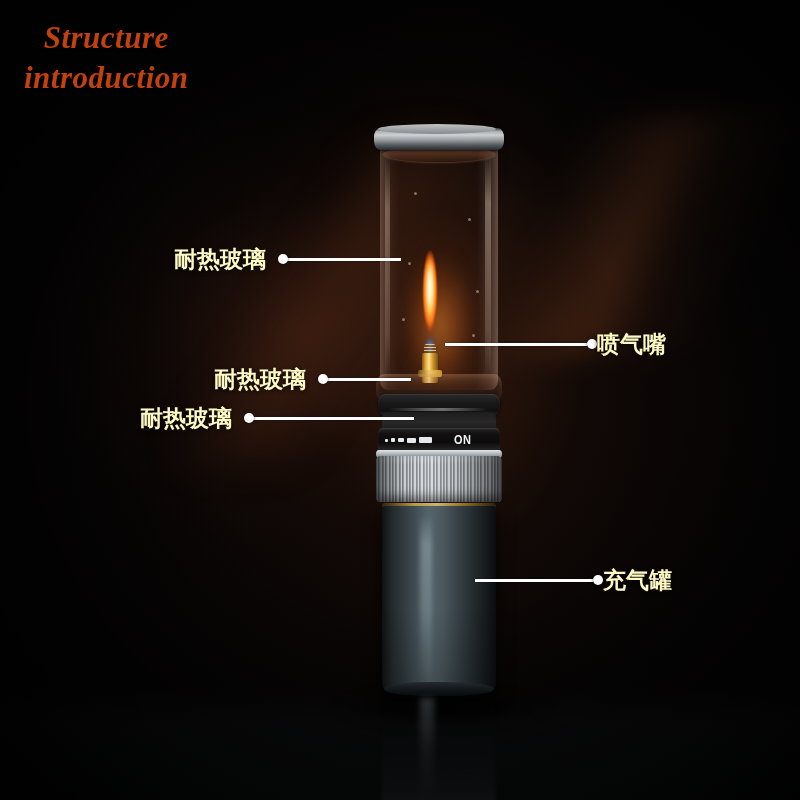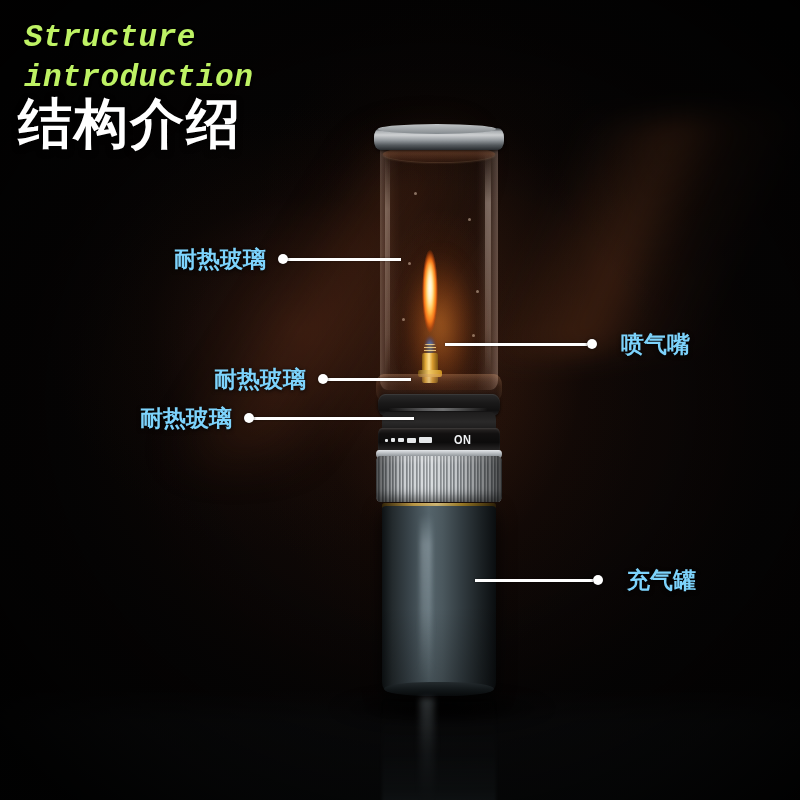--- a/index.html
+++ b/index.html
@@ -62,29 +62,30 @@
     inset: 0;
     background: radial-gradient(ellipse 560px 520px at 430px 400px, rgba(0,0,0,0) 40%, rgba(0,0,0,0.55) 82%, rgba(0,0,0,0.88) 100%);
     pointer-events: none;
   }
 
   
   .title-en {
     position: absolute;
     left: 24px;
     top: 18px;
-    font-family: Liberation Mono, monospace;
+    font-family: Liberation Serif, serif;
     font-style: italic;
     font-weight: 700;
     font-size: 31px;
     line-height: 1.28;
-    color: #bef264;
+    color: #c2410c;
     letter-spacing: 0.5px;
     white-space: pre-line;
     text-shadow: 0 1px 3px rgba(0,0,0,0.8);
+    text-align: center;
   }
   .title-cn {
     position: absolute;
     left: 18px;
     top: 96px;
     font-size: 54px;
     font-weight: 700;
     color: #ffffff;
     letter-spacing: 2px;
     line-height: 1;
@@ -94,42 +95,42 @@
   
   .callout {
     position: absolute;
     height: 0;
   }
   .callout .lbl {
     position: absolute;
     top: -15px;
     font-size: 23px;
     font-weight: 700;
-    color: #7dd3fc;
+    color: #fef9c3;
     white-space: nowrap;
     text-shadow: 0 1px 4px rgba(0,0,0,0.9);
   }
   .callout .dot {
     position: absolute;
     top: -5px;
     width: 10px;
     height: 10px;
     border-radius: 50%;
     background: #ffffff;
     box-shadow: 0 0 3px rgba(0,0,0,0.6);
   }
   .callout .line {
     position: absolute;
     top: -1.5px;
     height: 3px;
     background: #ffffff;
     box-shadow: 0 0 2px rgba(0,0,0,0.5);
   }
   .callout.left .lbl  { right: 100%; margin-right: 12px; }
-  .callout.right .lbl { left: 100%;  margin-left: 24px; }
+  .callout.right .lbl { left: 100%;  margin-left: 0; }
 
   
   #product {
     position: absolute;
     left: 372px;
     top: 122px;
     width: 140px;
     height: 580px;
   }
 
@@ -554,21 +555,20 @@
     <div class="tank-bottom"></div>
 
     <div class="reflection"></div>
     <div class="reflection-sheen"></div>
   </div>
 
   <div class="bg-vignette"></div>
 
   <div class="title-en">Structure
 introduction</div>
-  <div class="title-cn">结构介绍</div>
 
   <div id="callout-layer">
       <div class="callout left" style="left: 278px; top: 259px;">
         <div class="line" style="width: 118px; left: 5px;"></div>
         <div class="dot" style="left: 0px;"></div>
         <div class="lbl">耐热玻璃</div>
       </div>
       <div class="callout left" style="left: 318px; top: 379px;">
         <div class="line" style="width: 88px; left: 5px;"></div>
         <div class="dot" style="left: 0px;"></div>

